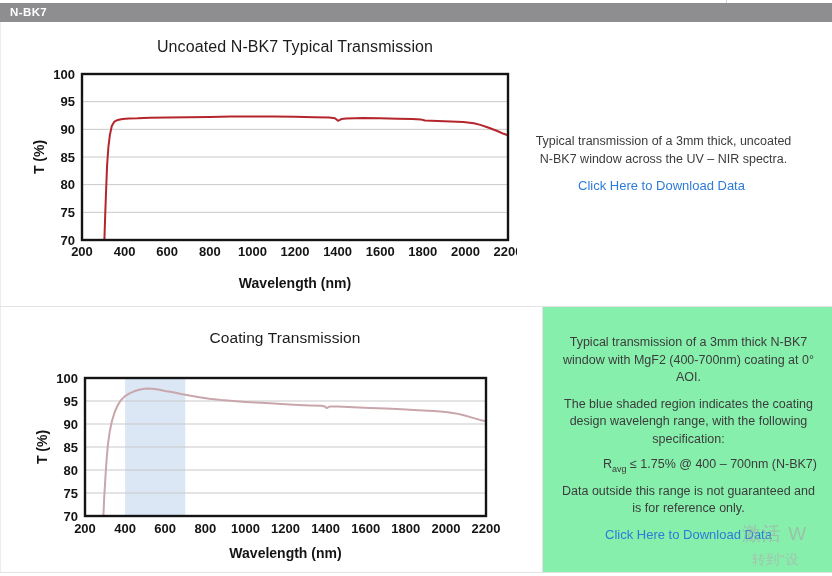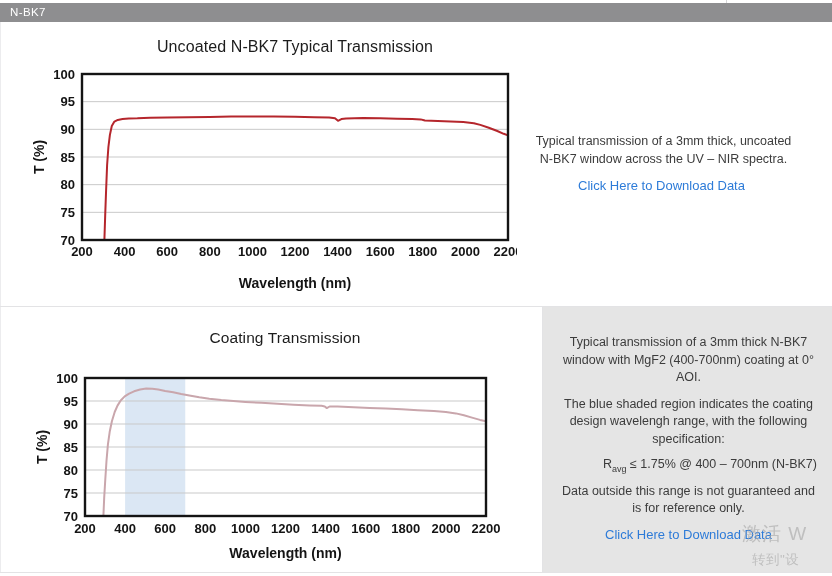--- a/index.html
+++ b/index.html
@@ -4,40 +4,40 @@
 <style>
   html,body{margin:0;padding:0;}
   body{
     width:832px;height:576px;position:relative;overflow:hidden;background:#ffffff;
     font-family:"Liberation Sans","DejaVu Sans",sans-serif;
   }
   .top-strip{position:absolute;left:0;top:0;width:832px;height:3px;background:#ffffff;}
   .top-tick{position:absolute;left:726px;top:0;width:1px;height:3px;background:#d6d6d8;}
   .header-bar{
     position:absolute;left:0;top:3px;width:832px;height:19px;background:#8e8e90;
-    color:#ffffff;font-weight:normal;font-size:11.5px;line-height:19px;
+    color:#ffffff;font-weight:bold;font-size:11.5px;line-height:19px;
     padding-left:10px;box-sizing:border-box;letter-spacing:.4px;
   }
   .left-border{position:absolute;left:0;top:22px;width:1px;height:550px;background:#ececee;}
   .v-divider{position:absolute;left:542px;top:22px;width:1px;height:550px;background:#e3e3e5;}
   .h-divider{position:absolute;left:0;top:306px;width:832px;height:1px;background:#e3e3e5;}
   .bottom-divider{position:absolute;left:0;top:572px;width:832px;height:1px;background:#e3e3e5;}
 
   .chart-title{
     position:absolute;text-align:center;font-weight:normal;color:#1c1c1c;
     font-size:16px;letter-spacing:.1px;
   }
   .chart-title.one{left:30px;top:38px;width:530px;}
   .chart-title.two{left:35px;top:329px;width:500px;font-size:15.5px;line-height:18px;}
   .chart-svg{position:absolute;}
   .chart-svg.one{left:30px;top:60px;}
   .chart-svg.two{left:30px;top:370px;}
 
   .cell-top-right{position:absolute;left:517px;top:22px;width:289px;height:284px;background:#ffffff;}
-  .cell-bottom-right{position:absolute;left:543px;top:307px;width:289px;height:265px;background:#e5e5e5;}
+  .cell-bottom-right{position:absolute;left:543px;top:307px;width:289px;height:265px;background:#86efac;}
   .desc-text{
     text-align:center;font-size:12.5px;line-height:17.5px;color:#3c3c3c;
   }
   .cell-top-right .desc-text{position:absolute;top:111px;left:13px;right:9px;}
   .dl-link{
     text-align:center;font-size:13px;color:#2d7bd8;cursor:pointer;
   }
   .cell-top-right .dl-link{position:absolute;top:156px;left:0;width:100%;}
   .cell-bottom-right .inner{padding:27px 15px 0 17px;}
   .cell-bottom-right p{margin:0 0 9px 0;}

